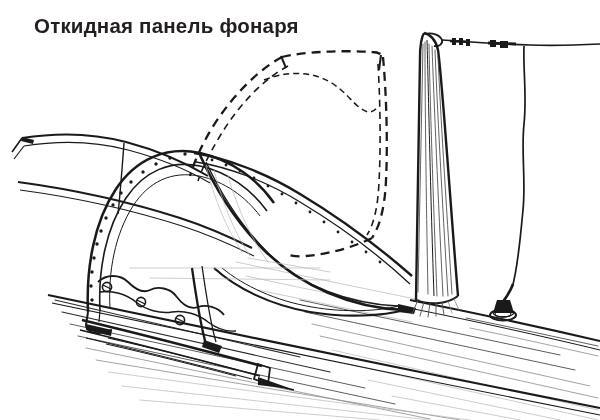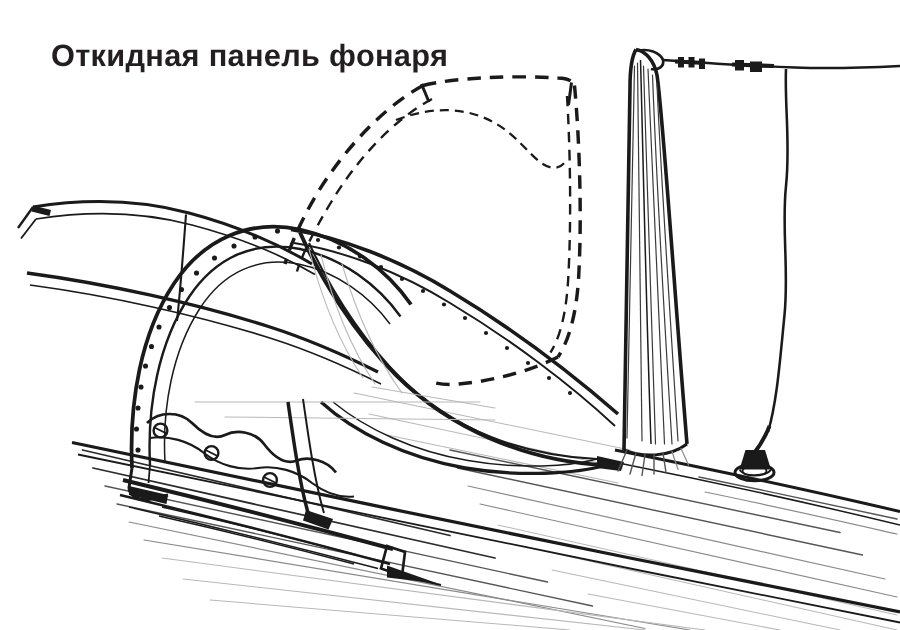--- a/index.html
+++ b/index.html
@@ -14,21 +14,21 @@
   #figure-root {
     position: relative;
     width: 600px;
     height: 420px;
     background: #ffffff;
     overflow: hidden;
   }
   #figure-title {
     position: absolute;
     left: 34px;
-    top: 26px;
+    top: 14px;
     font-family: "Liberation Sans", sans-serif;
     font-size: 20.5px;
     font-weight: bold;
     color: #231f20;
     letter-spacing: 0.2px;
     white-space: nowrap;
     text-align: center;
   }
   #figure-svg {
     position: absolute;

